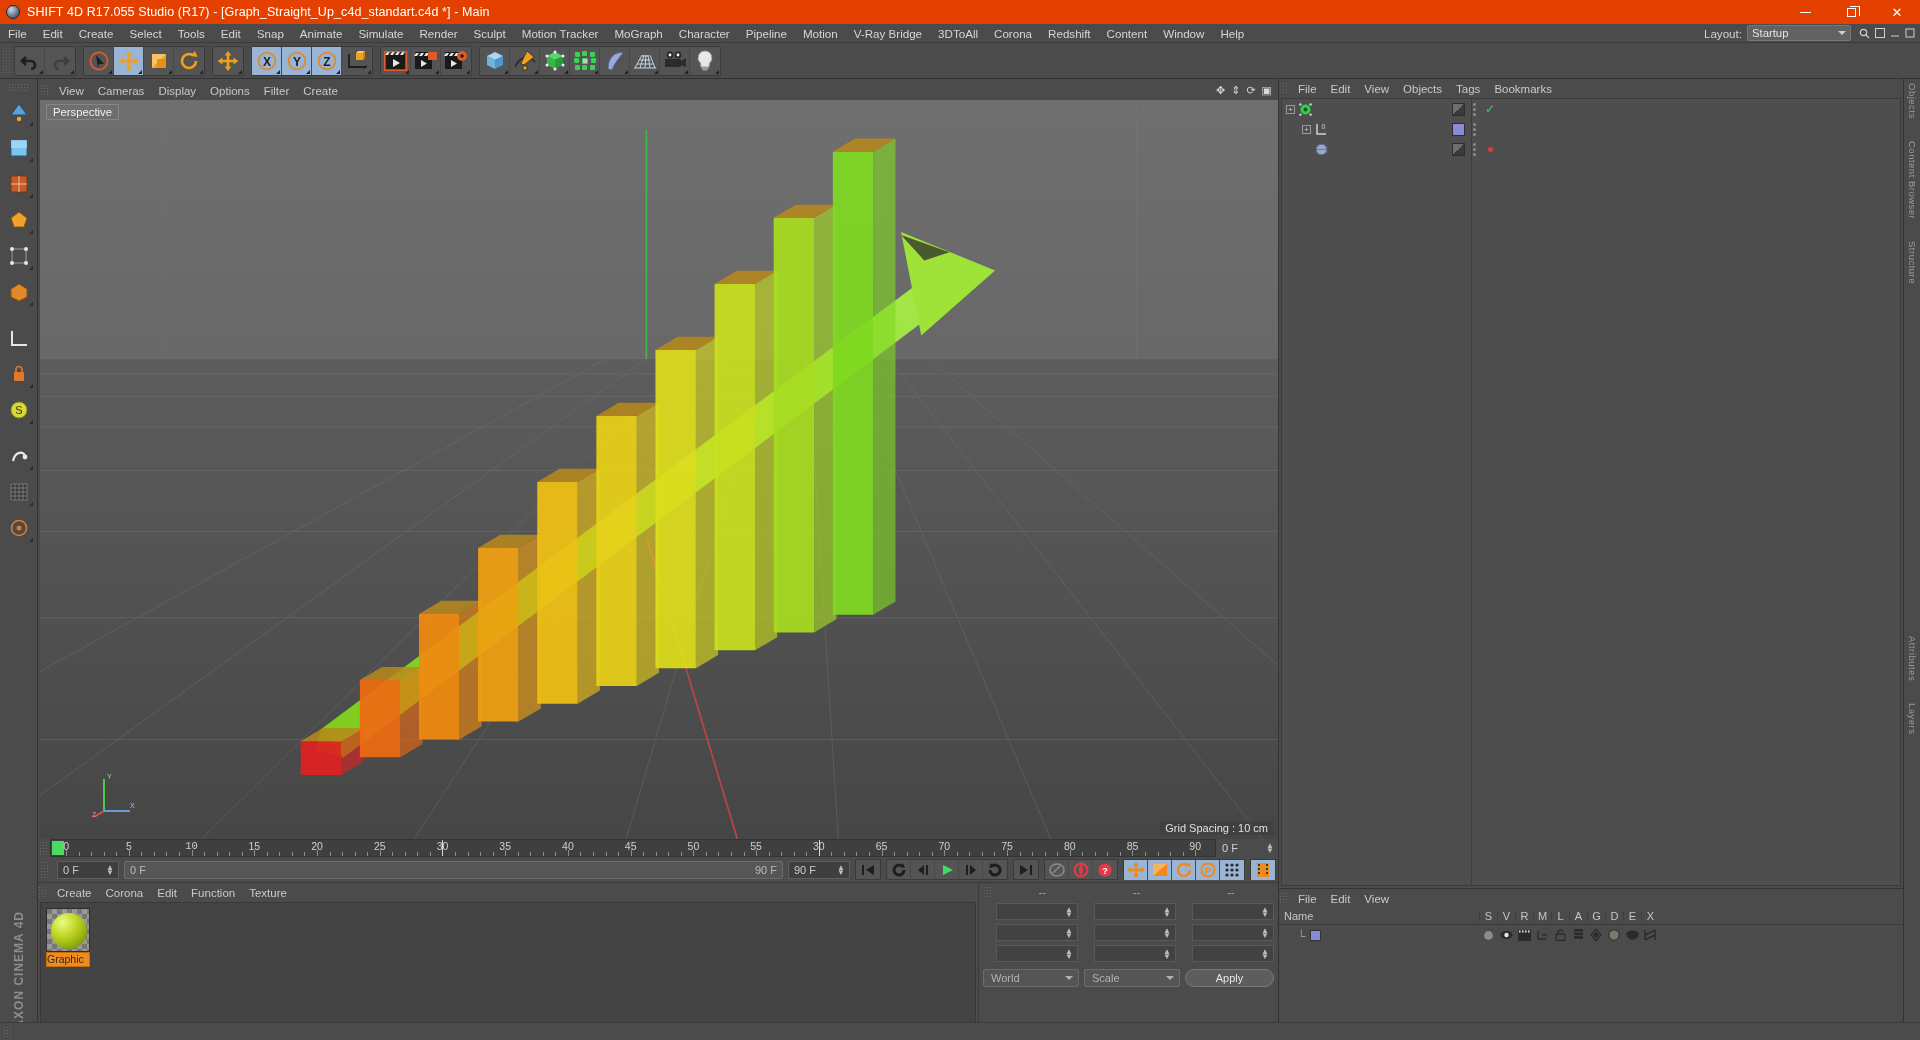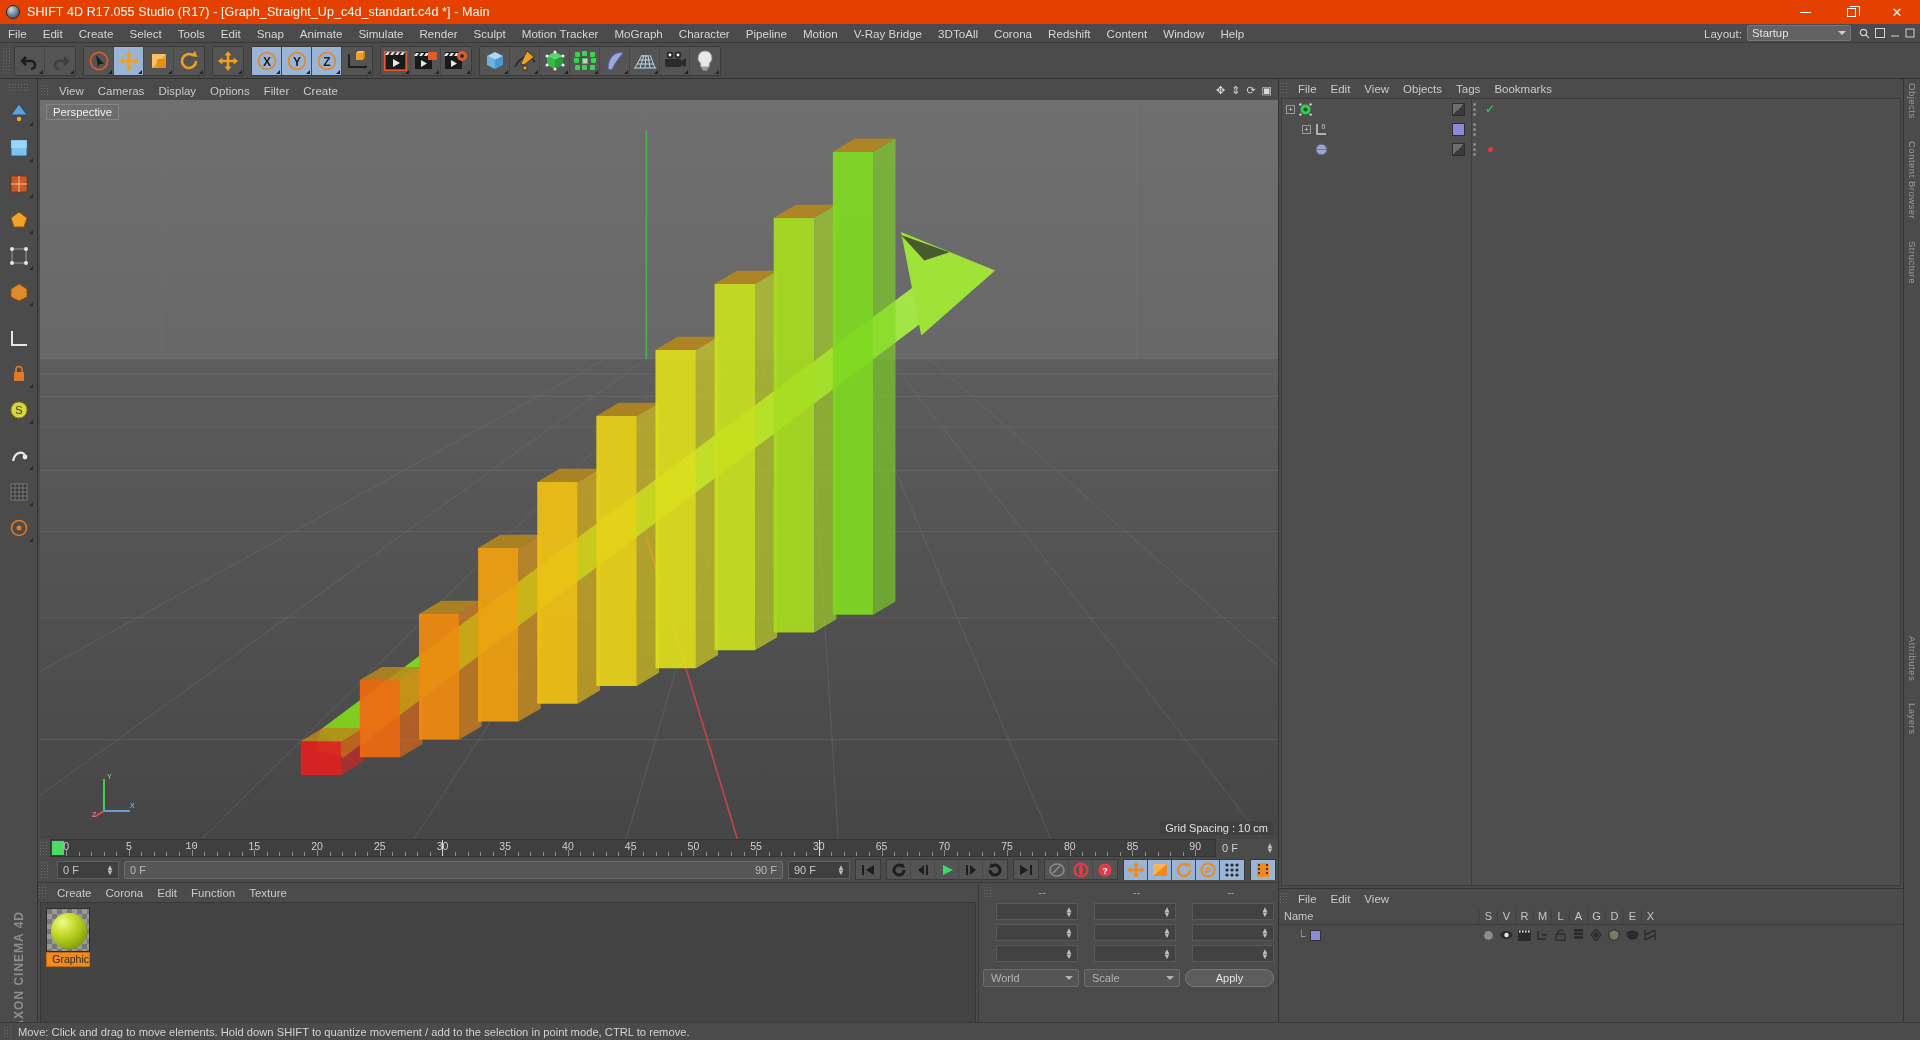--- a/index.html
+++ b/index.html
@@ -110,21 +110,21 @@
   .pane-menu{ height:19px; display:flex; align-items:center; color:#c9c9c9; font-size:11.5px; }
   .pane-menu .mi{ padding:0 7px; }
   .mat-area{ flex:1; background:#444; border:1px solid #383838; margin:0 2px 2px 2px; padding:5px; }
   .mat-item{ width:44px; }
   .mat-thumb{ width:44px; height:44px; border:1px solid #2c2c2c;
     background-image:linear-gradient(45deg,#999 25%,transparent 25%,transparent 75%,#999 75%),
                      linear-gradient(45deg,#999 25%,#777 25%,#777 75%,#999 75%);
     background-size:10px 10px; background-position:0 0,5px 5px; position:relative; overflow:hidden;}
   .mat-sphere{ position:absolute; left:4px; top:4px; width:36px; height:36px; border-radius:50%;
     background:radial-gradient(circle at 32% 26%, #e8ff86 0%, #cfe03a 28%, #a8c216 55%, #5e7a0a 100%);}
-  .mat-name{ background:#f08b1d; color:#2b2b2b; font-size:10.5px; text-align:right; line-height:13px;
+  .mat-name{ background:#f08b1d; color:#2b2b2b; font-size:10.5px; text-align:left; line-height:13px;
     border:1px solid #c06d10; }
 
   .coordmgr{ width:300px; background:#4b4b4b; border-top:1px solid #3a3a3a;
     border-left:1px solid #3a3a3a; display:flex; flex-direction:column; }
   .coord-head{ height:17px; display:flex; align-items:center; color:#a8a8a8; font-size:11px;}
   .coord-head .col{ flex:1; text-align:center; }
   .coord-rows{ padding:2px 4px; }
   .coord-row{ display:flex; align-items:center; height:19px; gap:3px; margin-bottom:2px;}
   .ax{ width:10px; color:#c9c9c9; font-size:11px; text-align:center; }
   .cfield{ flex:1; height:17px; background:#424242; border:1px solid #595959;
@@ -1292,14 +1292,13 @@
     <div>Objects</div>
     <div>Content Browser</div>
     <div>Structure</div>
     <div style="margin-top:330px">Attributes</div>
     <div>Layers</div>
   </div>
 </div>
 
 <div class="statusbar">
   <div class="grip" style="height:12px;margin:0 6px 0 3px"></div>
-  <span>Move: Click and drag to move elements. Hold down SHIFT to quantize movement / add to the selection in point mode, CTRL to remove.</span>
 </div>
 
 </body></html>

